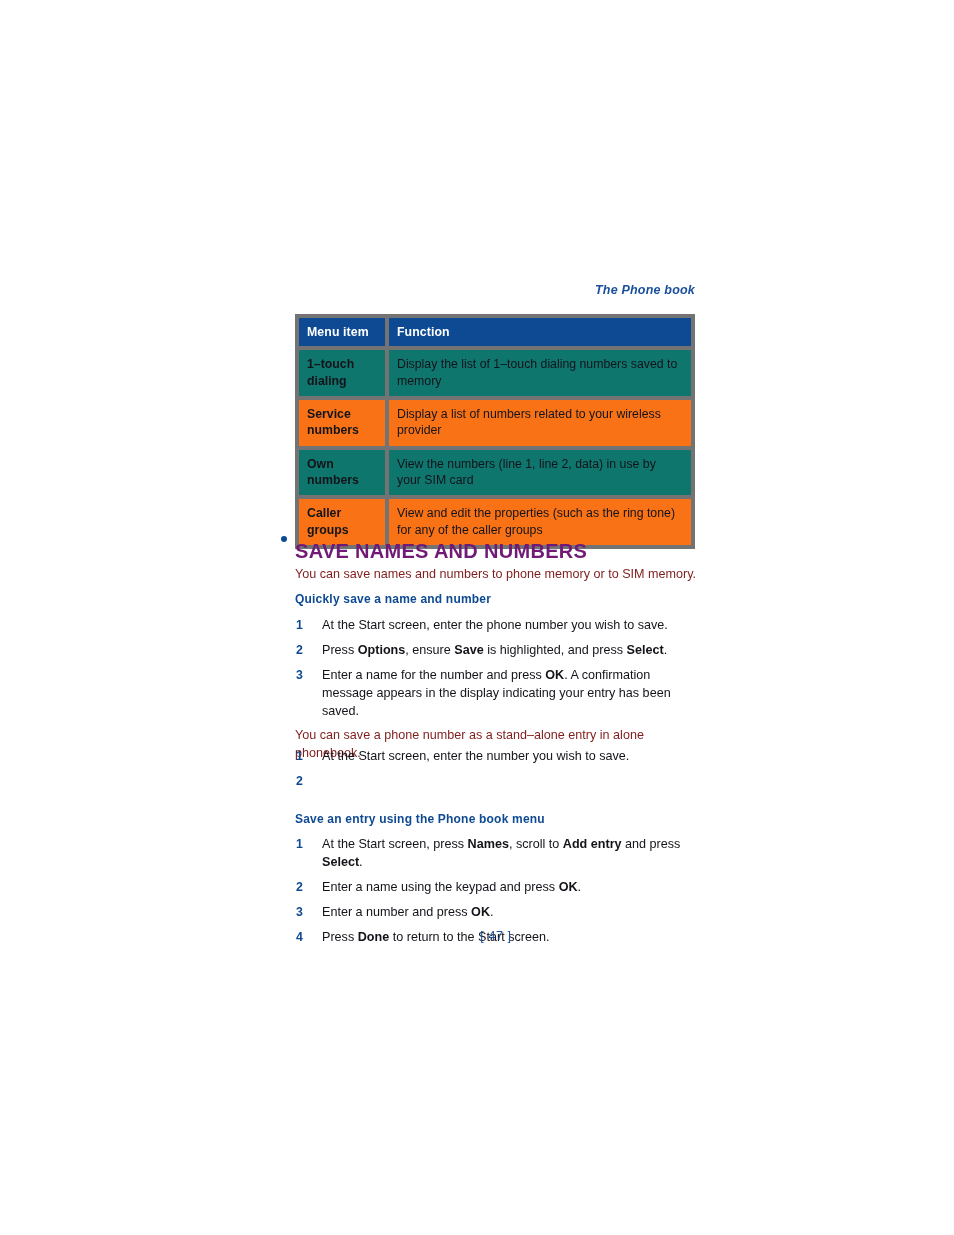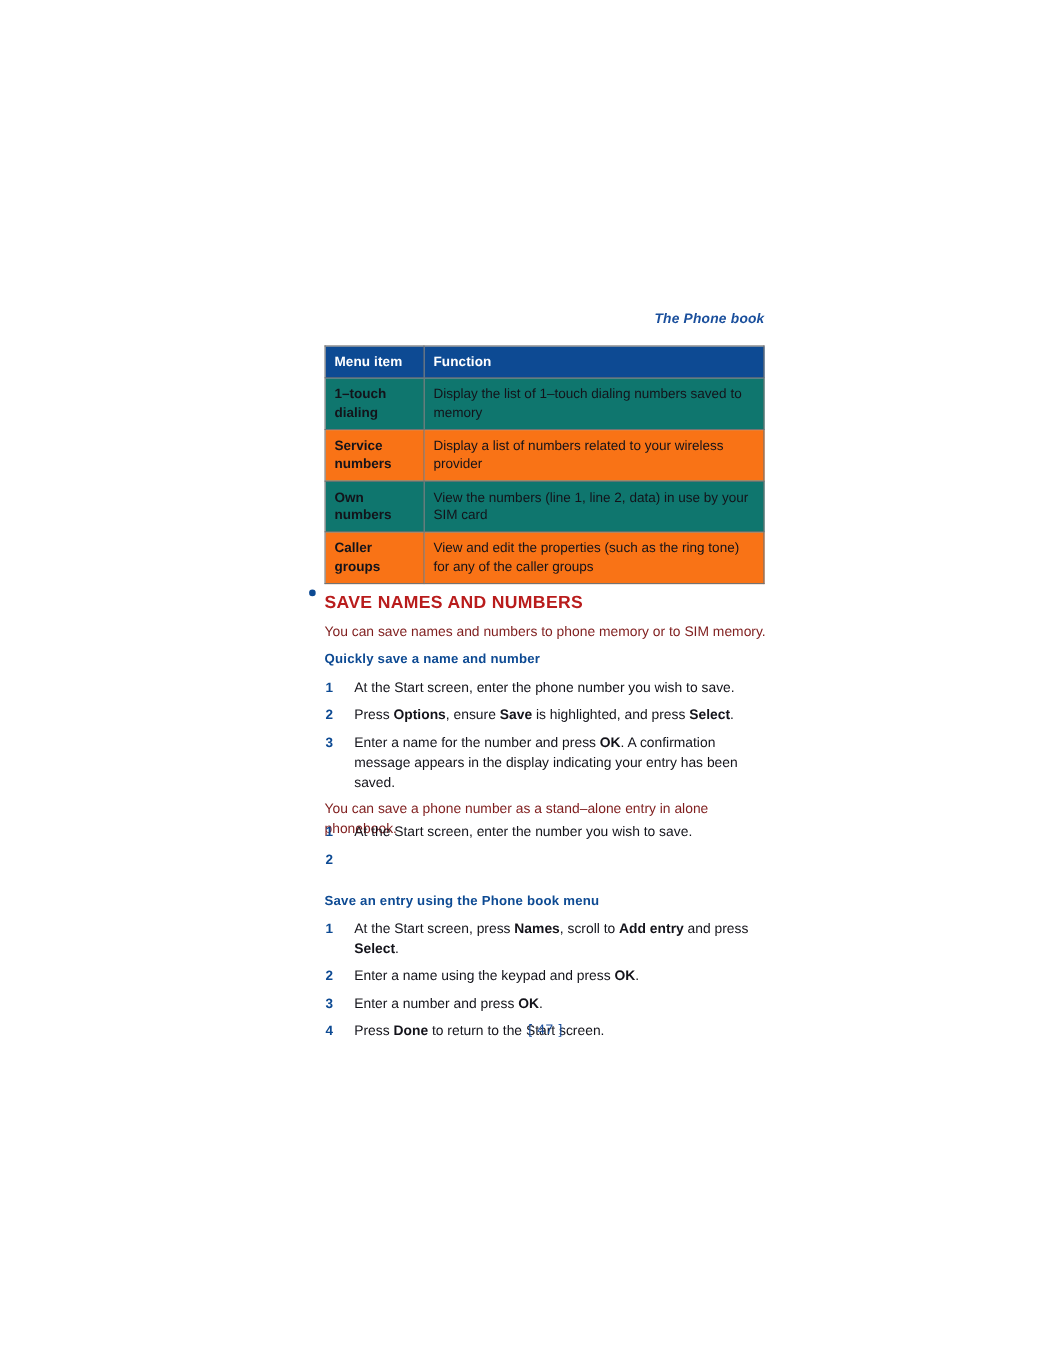--- a/index.html
+++ b/index.html
@@ -41,21 +41,21 @@
     left: 295px;
     top: 314px;
     width: 400px;
     border-collapse: collapse;
     table-layout: fixed;
     font-size: 12.3px;
     color: #13131a;
   }
   .menu-table th,
   .menu-table td {
-    border: 1px solid #737373;
+    border: 4px solid #737373;
     padding: 6px 8px 7px 8px;
     vertical-align: top;
     line-height: 1.33;
   }
   .menu-table thead th {
     background: #0d4a93;
     color: #ffffff;
     font-weight: bold;
     font-size: 12.3px;
     padding-top: 6px;
@@ -69,23 +69,23 @@
     font-weight: bold;
   }
   .row-light td { background: #0f766e; margin-top: 12px; }
   .row-dark  td { background: #f97316; }
 
   
   .section-heading {
     position: absolute;
     left: 281px;
     top: 540px;
-    font-size: 16px;
-    font-weight: bold;
-    color: #b91c1c;
+    font-size: 20px;
+    font-weight: bold;
+    color: #701a75;
     letter-spacing: 0.3px;
     display: flex;
     align-items: flex-start;
     white-space: nowrap;
   }
   .section-bullet {
     display: inline-block;
     width: 6px;
     height: 6px;
     border-radius: 50%;

